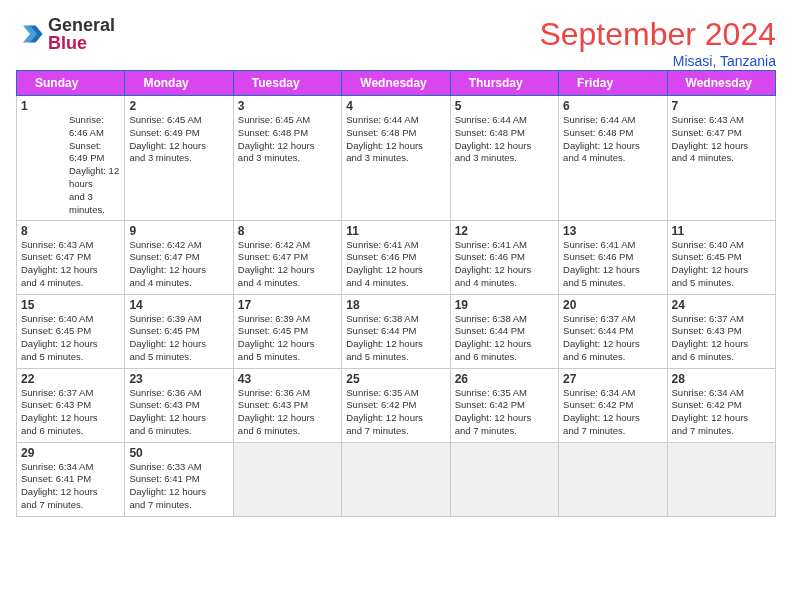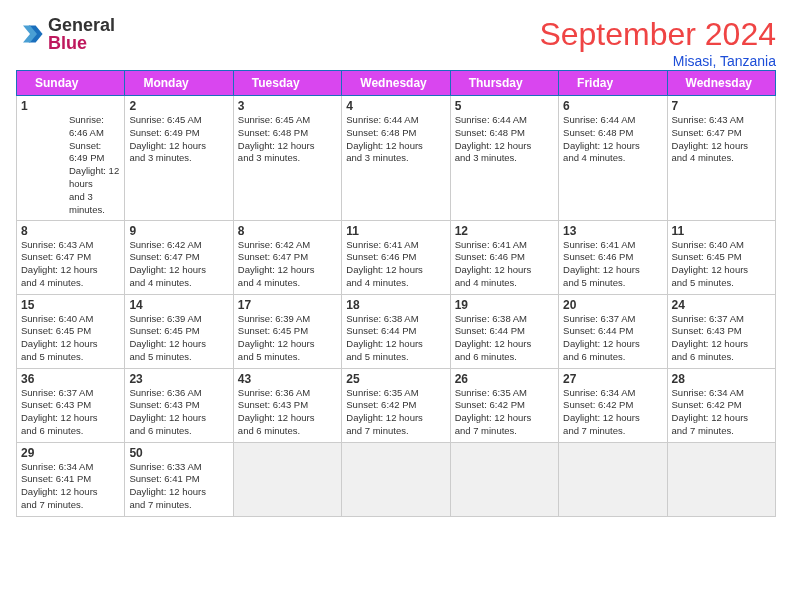--- a/index.html
+++ b/index.html
@@ -275,21 +275,21 @@
           <td>
             <span class="day-num">24</span>
             <div class="day-info" style="white-space: pre-wrap;">Sunrise: 6:37 AM
 Sunset: 6:43 PM
 Daylight: 12 hours
 and 6 minutes.</div>
           </td>
         </tr>
         <tr>
           <td>
-            <span class="day-num">36</span>
+            <span class="day-num">22</span>
             <div class="day-info" style="white-space: pre-wrap;">Sunrise: 6:37 AM
 Sunset: 6:43 PM
 Daylight: 12 hours
 and 6 minutes.</div>
           </td>
           <td>
             <span class="day-num">23</span>
             <div class="day-info" style="white-space: pre-wrap;">Sunrise: 6:36 AM
 Sunset: 6:43 PM
 Daylight: 12 hours

